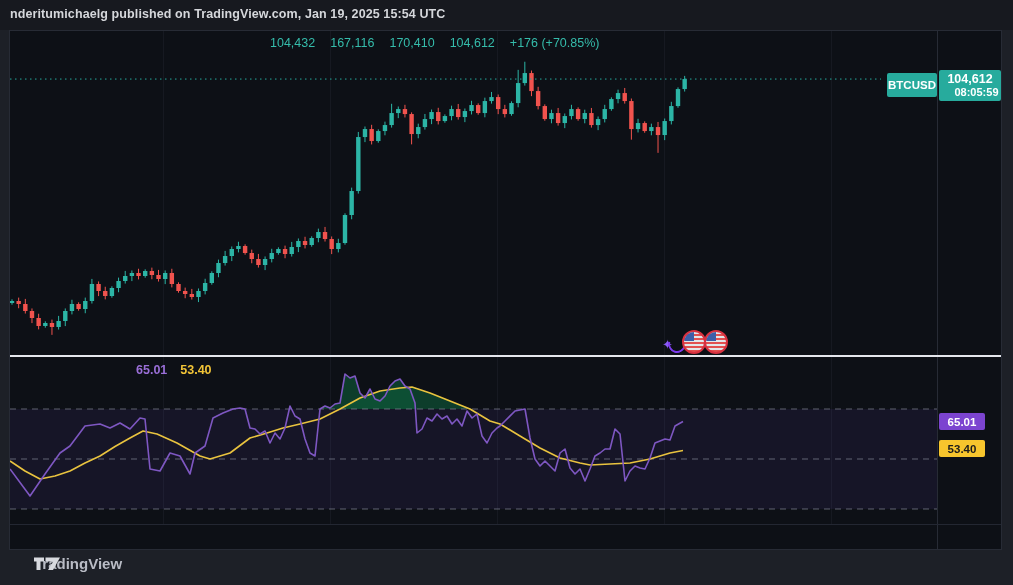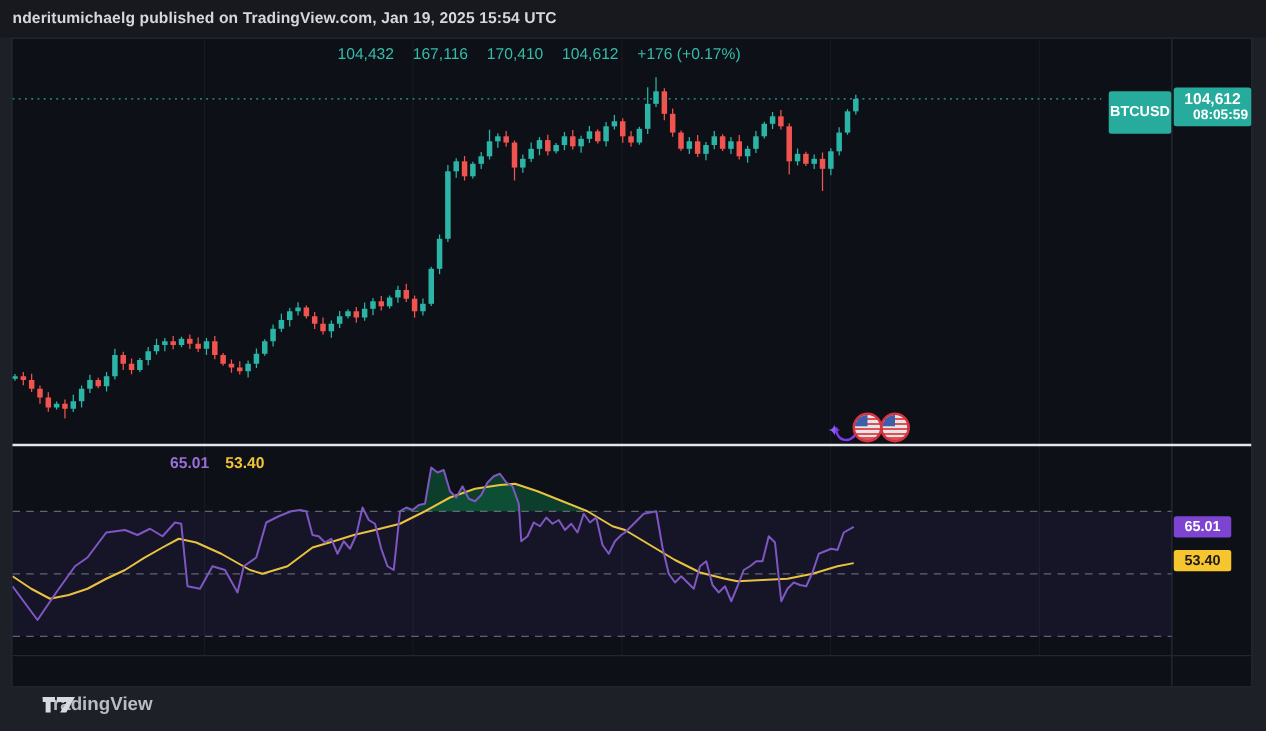--- a/index.html
+++ b/index.html
@@ -26,21 +26,21 @@
   
   .ohlc-legend { position:absolute; left:212px; top:5px; display:flex; gap:15px;
                  font-size:12.5px; font-weight:500; color:#35bcab; z-index:7;margin-left:48px; }
   .rsi-legend { position:absolute; left:126px; top:332px; display:flex; gap:13px;
                 font-size:12.5px; font-weight:700; z-index:7; }
   .rsi-legend .v-purple { color:#9a6fd8; }
   .rsi-legend .v-yellow { color:#f2c437; }
   
   .badge { position:absolute; z-index:8; display:flex; align-items:center; justify-content:center;
            border-radius:2px; font-weight:700; color:#fff; }
-  .sym-badge   { left:877px; top:42px; width:50px; height:34px; font-size:11.5px; background:#27ab9d; }
+  .sym-badge   { left:877px; top:42px; width:50px; height:24px; font-size:11.5px; background:#27ab9d; }
   .price-badge { left:929px; top:39px; width:62px; height:31px; background:#27ab9d;
                  flex-direction:column; line-height:1.15; }
   .price-badge .p  { font-size:12.5px; }
   .price-badge .cd { font-size:11px; font-weight:600;padding-left:13px; }
   .rsi-badge-1 { left:929px; top:382px; width:46px; height:17px; font-size:11.5px; background:#7c44d0; }
   .rsi-badge-2 { left:929px; top:409px; width:46px; height:17px; font-size:11.5px; background:#f7c52d; color:#1b1b1b; }
   
   .events { position:absolute; left:650px; top:296px; width:80px; height:32px; z-index:7; }
   .flag { position:absolute; top:3px; width:24px; height:24px; border-radius:50%;
           border:2.5px solid #d83140; overflow:hidden;
@@ -294,21 +294,21 @@
     </svg>
 
   <div class="axis-v"></div>
   <div class="time-axis"></div>
 
   <div class="ohlc-legend">
     <span>104,432</span>
     <span>167,116</span>
     <span>170,410</span>
     <span>104,612</span>
-    <span>+176 (+0.17%)</span>
+    <span>+176 (+70.85%)</span>
   </div>
 
   <div class="rsi-legend">
     <span class="v-purple">65.01</span>
     <span class="v-yellow">53.40</span>
   </div>
 
   <div class="badge sym-badge">BTCUSD</div>
   <div class="badge price-badge">
     <span class="p">104,612</span>

